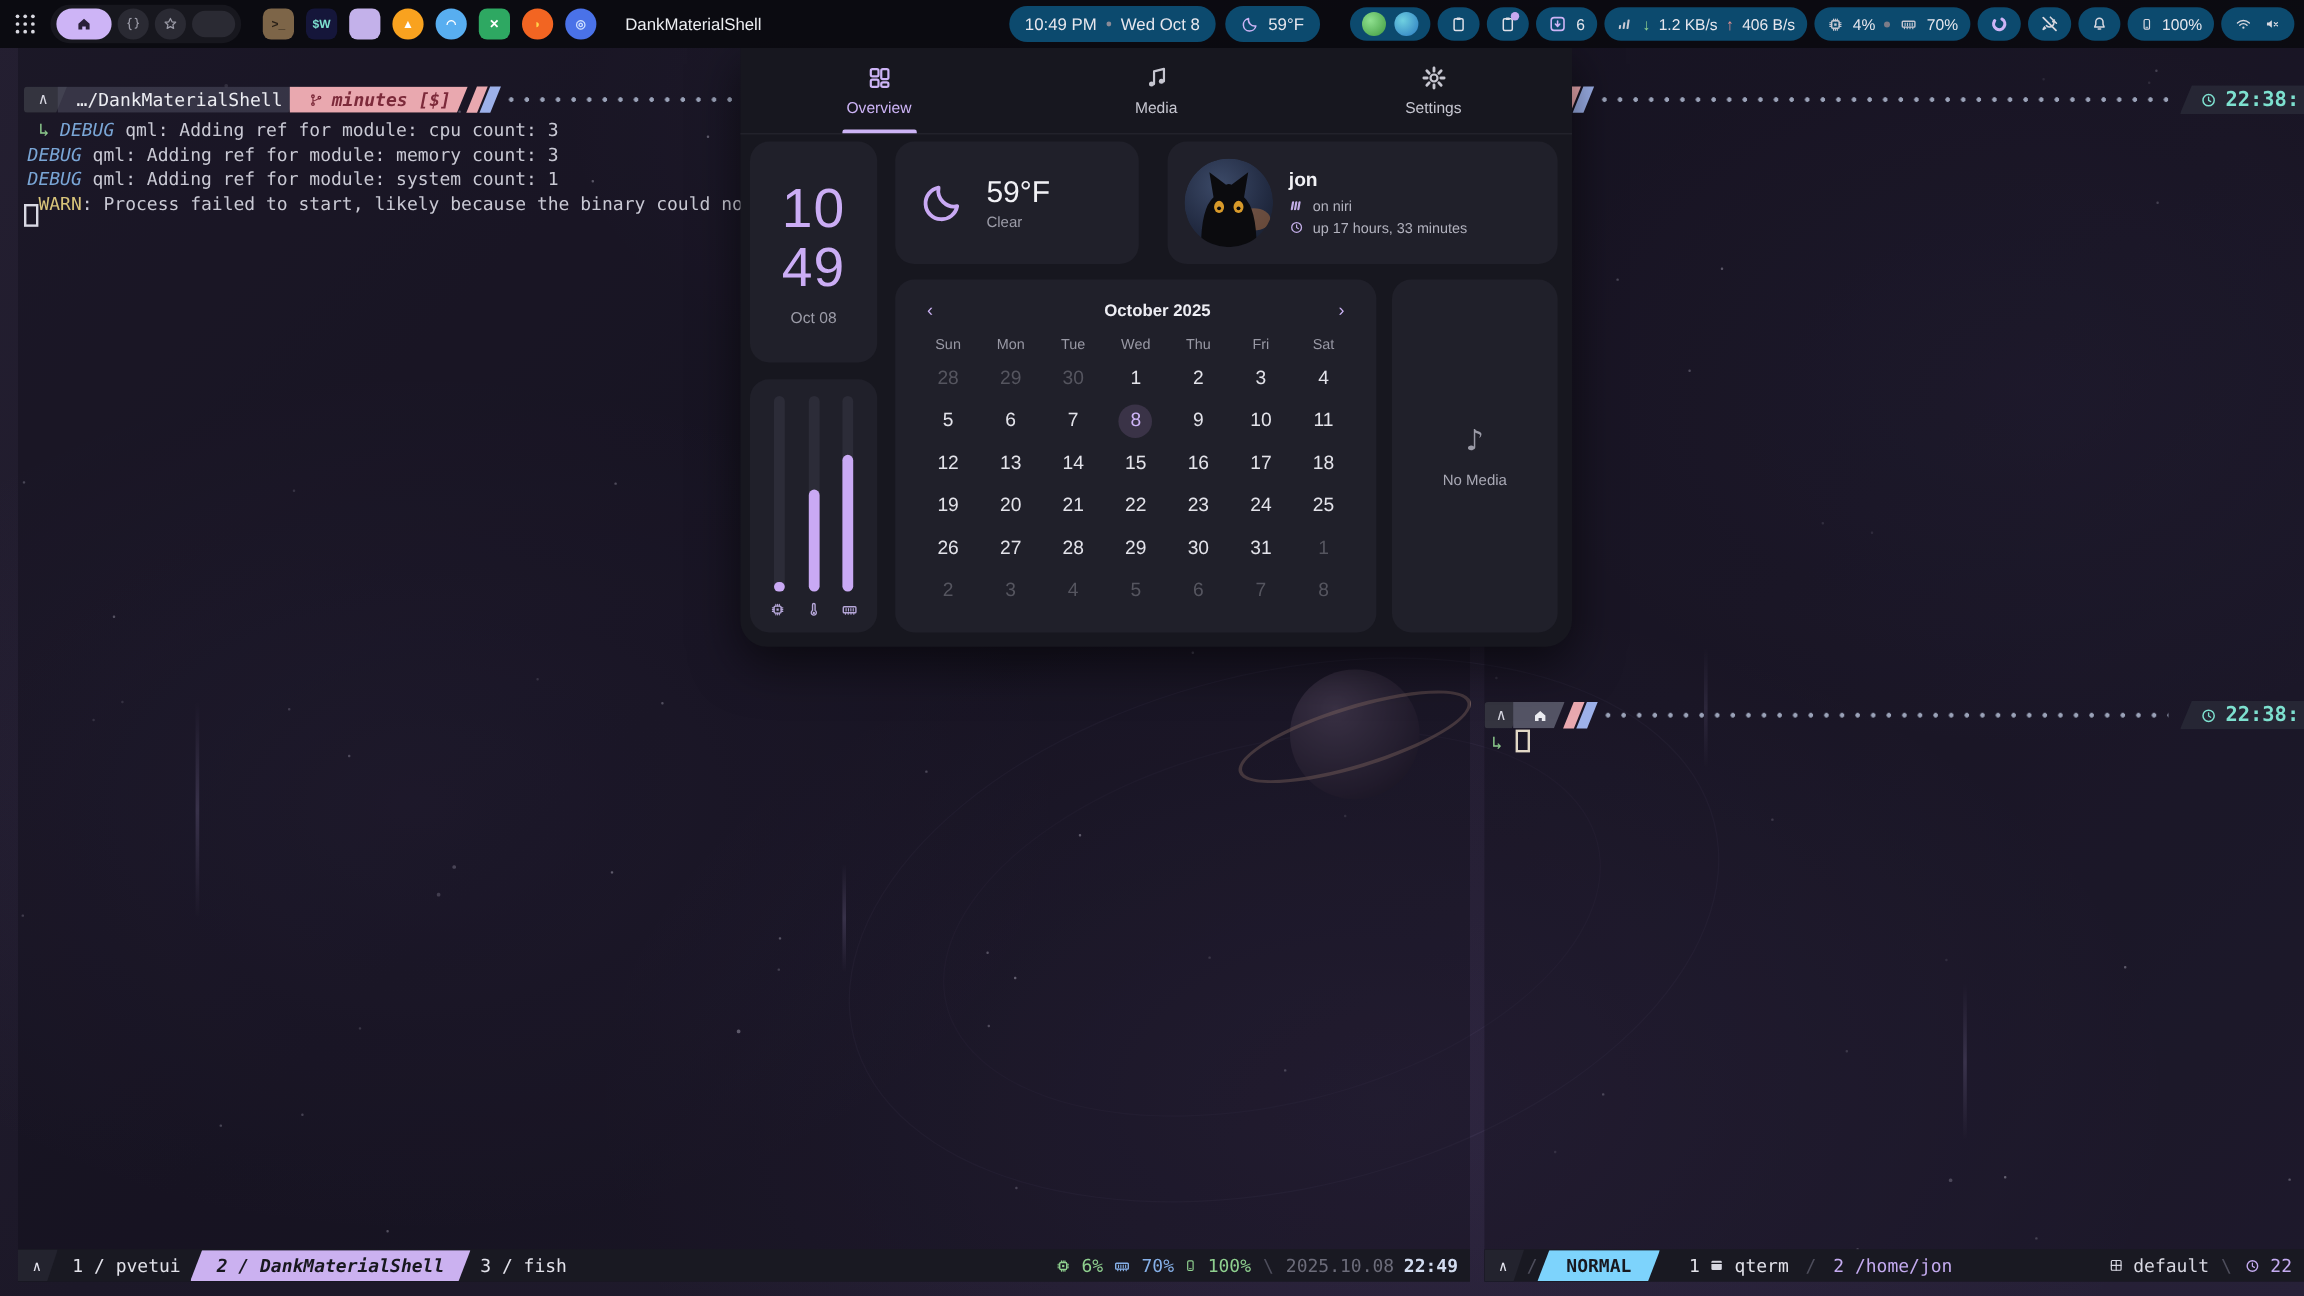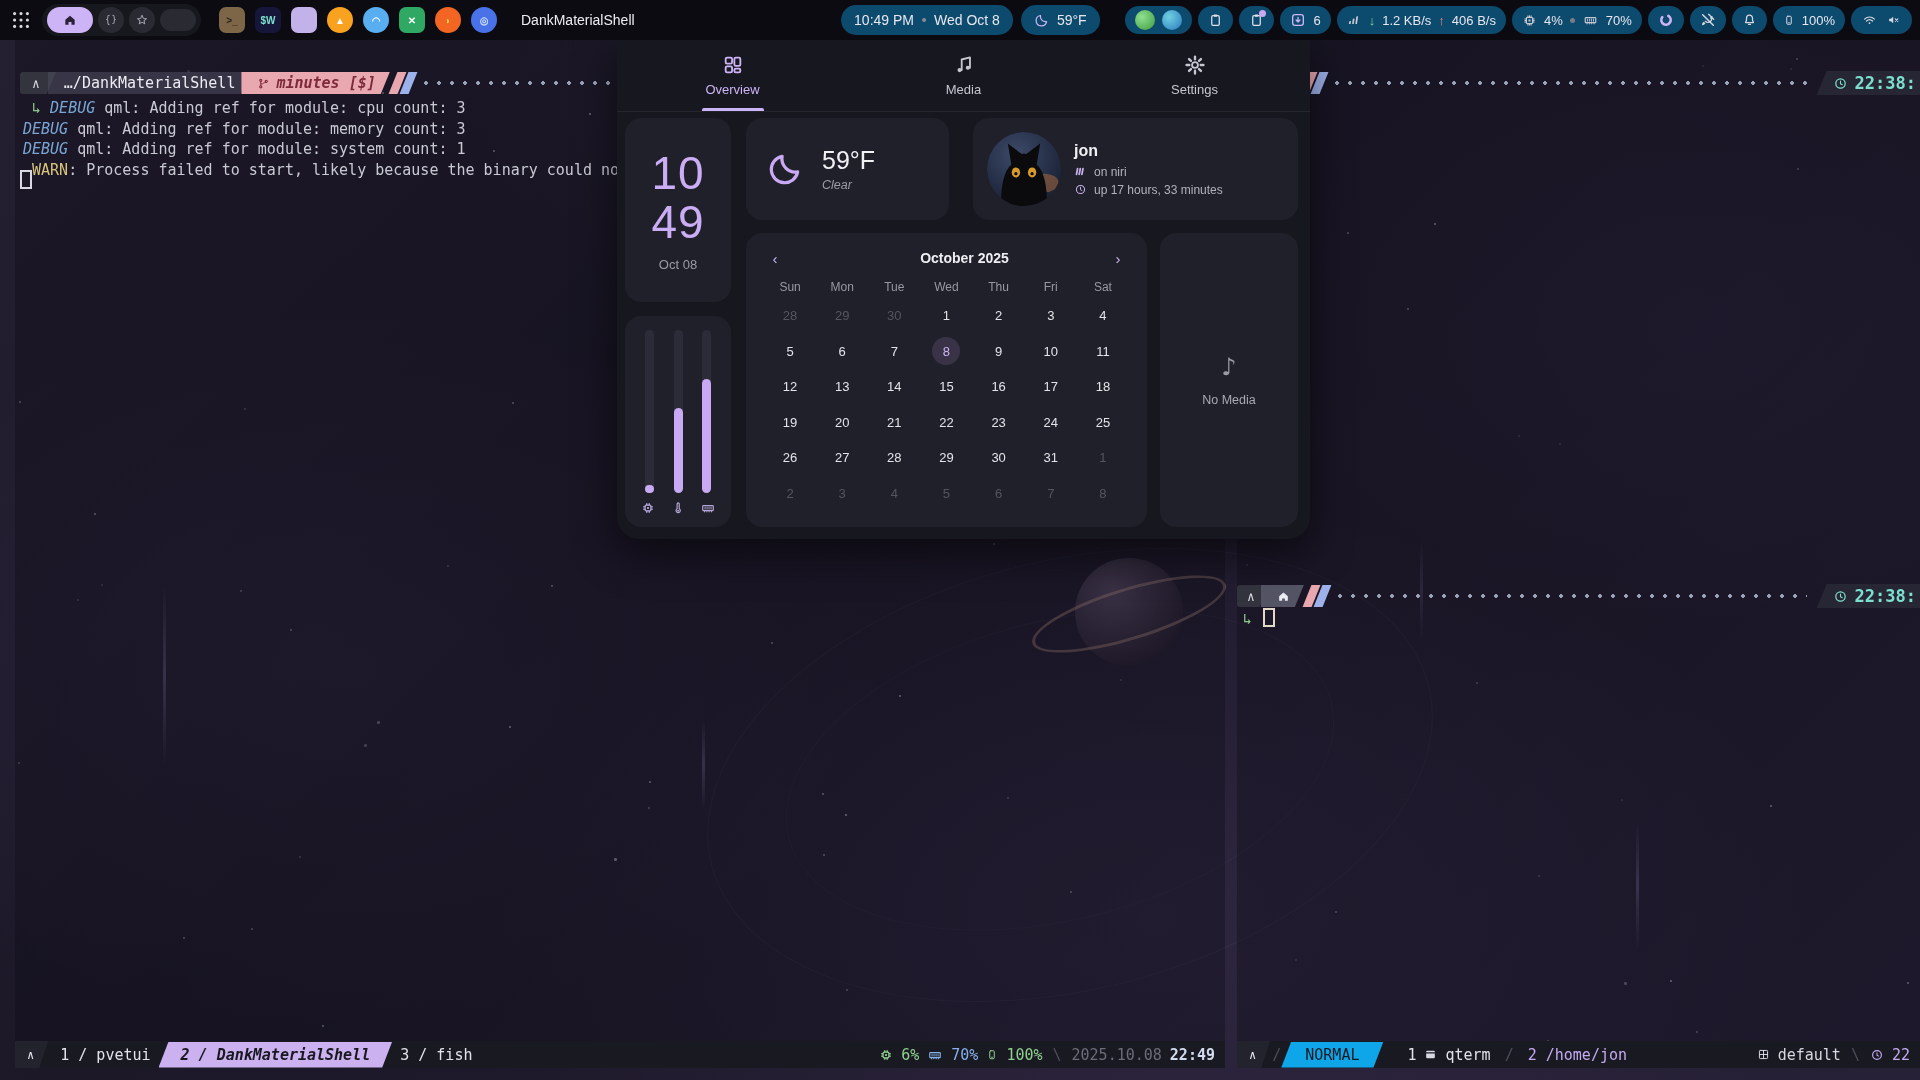--- a/index.html
+++ b/index.html
@@ -63,21 +63,21 @@
     overflow:hidden; }
   .zcaret { display:flex; align-items:center; height:27px; padding:0 14px 0 12px; background:#23232e;
     clip-path:polygon(0 0,100% 0,calc(100% - 9px) 100%,0 100%); color:#e6e6f0; font-size:12px; }
   .ztab { padding:0 12px; color:#e2e2ea; white-space:nowrap; }
   .ztab.active { background:#cbb1f0; color:#18181f; font-style:italic; font-weight:bold;
     clip-path:polygon(10px 0,100% 0,calc(100% - 10px) 100%,0 100%); padding:4px 22px; margin:0 -4px; }
   .zsep { color:#4e4e5c; padding:0 2px; }
   .zright { margin-left:auto; display:flex; align-items:center; gap:8px; padding-right:10px; white-space:nowrap; }
   .zright .grn { color:#8fd08f; } .zright .blu { color:#86b0e8; }
   .zdate { color:#6c6c7a; } .ztime { color:#d2dcf0; font-weight:bold; }
-  .mode-seg { background:#0ea5e9; color:#18181f; font-weight:normal;
+  .mode-seg { background:#7dd3fc; color:#18181f; font-weight:bold;
     clip-path:polygon(10px 0,100% 0,calc(100% - 10px) 100%,0 100%); padding:4px 24px; margin:0 -2px; }
   .lav { color:#c4abf0; }
 
   
   #topbar { position:absolute; inset:0 0 auto 0; height:40px; background:rgba(10,10,15,.93);
     display:flex; align-items:center; z-index:60; color:#e8e8ee; }
   .tb-left { display:flex; align-items:center; gap:10px; padding-left:10px; }
   .ic { display:inline-flex; align-items:center; justify-content:center; }
   .ic svg { width:100%; height:100%; display:block; }
   #ws-group { display:flex; align-items:center; gap:5px; background:#17171e; border-radius:16px; padding:3px 5px; }
@@ -113,41 +113,41 @@
   .tab-underline { position:absolute; bottom:0; width:62px; height:3px; border-radius:2px 2px 0 0;
     background:#cdb4f6; }
   .card { position:absolute; background:#20202a; border-radius:16px; }
   #clock-card { left:8px; top:78px; width:106px; height:184px; display:flex; flex-direction:column;
     align-items:center; justify-content:center; }
   .big-time { font-size:46px; font-weight:500; color:#cbadf5; line-height:49px; letter-spacing:1px; }
   .clock-date { margin-top:10px; font-size:13px; color:#9c9ca8; }
   #weather-card { left:129px; top:78px; width:203px; height:102px; display:flex; align-items:center;
     padding:0 20px; gap:18px; }
   .weather-temp { font-size:25px; color:#f1f1f5; }
-  .weather-cond { font-size:12.5px; color:#9c9ca8; margin-top:3px;font-style:italic; }
+  .weather-cond { font-size:12.5px; color:#9c9ca8; margin-top:3px; }
   #user-card { left:356px; top:78px; width:325px; height:102px; display:flex; align-items:center;
     padding:0 14px; gap:13px; }
   .avatar { width:74px; height:74px; border-radius:50%; overflow:hidden; flex:none; }
   .user-name { font-size:16px; font-weight:bold; color:#f1f1f5; margin-bottom:5px; }
   .user-row { display:flex; align-items:center; gap:7px; font-size:12px; color:#b2b2be; margin-top:4px; }
   .user-row .ic { width:13px; height:13px; color:#c3aee8; }
   #monitor-card { left:8px; top:276px; width:106px; height:211px; display:flex; flex-direction:column; }
   .tracks { flex:1; display:flex; justify-content:space-evenly; padding:14px 0 8px; }
   .track { width:9px; height:163px; background:#2c2c38; border-radius:5px; position:relative; }
   .fill { position:absolute; left:0; right:0; bottom:0; background:#c9a9f4; border-radius:5px; }
   .mon-icons { display:flex; justify-content:space-evenly; padding-bottom:12px; }
   .mon-icons .ic { width:14px; height:14px; color:#b5a6d8; }
   #calendar-card { left:129px; top:193px; width:401px; height:294px; padding:13px 18px 8px; }
   .cal-head { display:flex; align-items:center; justify-content:space-between; height:24px; }
   .cal-title { font-size:14px; font-weight:bold; color:#ededf3;margin-left:36px; }
   .cal-nav { color:#cdb4f6; font-size:15px; width:22px; text-align:center; }
   .cal-week { display:grid; grid-template-columns:repeat(7,1fr); margin-top:10px; }
   .cal-week div { text-align:center; font-size:12px; color:#9898a4; }
   #cal-grid { display:grid; grid-template-columns:repeat(7,1fr); grid-auto-rows:35.5px; margin-top:4px; }
-  .day { display:flex; align-items:center; justify-content:center; font-size:13px; color:#e3e3ea; }
+  .day { display:flex; align-items:center; justify-content:center; font-size:16px; color:#e3e3ea; }
   .day span { width:28px; height:28px; display:flex; align-items:center; justify-content:center;
     border-radius:50%; }
   .day.out { color:#55555f; }
   .day.sel { color:#cdb4f6; } .day.sel span { background:#3a3347; }
   #media-card { left:543px; top:193px; width:138px; height:294px; display:flex; flex-direction:column;
     align-items:center; justify-content:center; gap:12px; }
   .media-note { font-size:24px; color:#9a9aa6; font-family:"DejaVu Sans", sans-serif; }
   .media-label { font-size:12.5px; color:#a9a9b5; }
 </style>
 </head>

